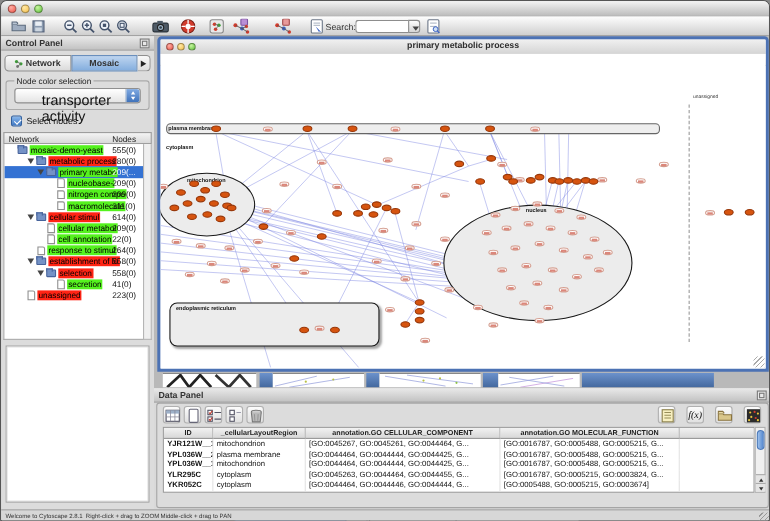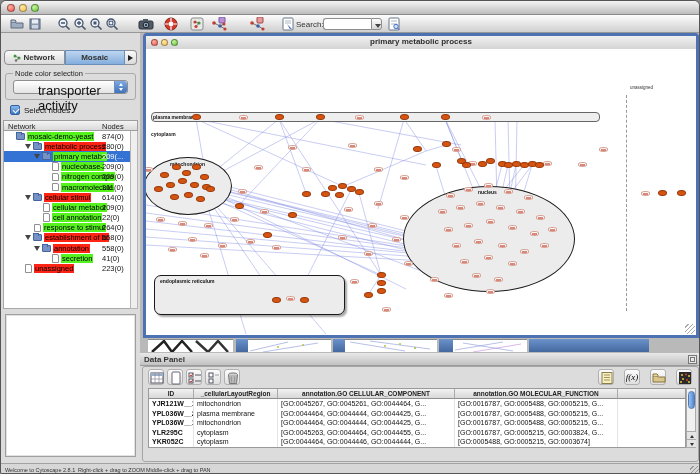--- a/index.html
+++ b/index.html
@@ -299,20 +299,24 @@
           <rect x="2" y="1" width="10" height="12" rx="1" fill="#fff" stroke="#6b7687"></rect>
           <line x1="4" y1="4" x2="10" y2="4" stroke="#9aa5b5" stroke-width=".8"></line>
           <line x1="4" y1="7" x2="10" y2="7" stroke="#9aa5b5" stroke-width=".8"></line>
           <circle cx="9" cy="9.5" r="2.2" fill="#cfe0f2" stroke="#3b62c4" stroke-width=".9"></circle>
           <line x1="10.5" y1="11" x2="12.5" y2="13" stroke="#3b62c4" stroke-width="1"></line>
         </svg>
     </span>
   </div>
 
   <div class="cpanel">
+    <div class="panelhead">
+      <span class="ph-label">Control Panel</span>
+      <span class="floatico"></span>
+    </div>
     <div class="tabrow">
       <div class="cp-tab first">
         <svg class="netglyph" width="8" height="8">
             <circle cx="2" cy="2" r="1.5" fill="#3aa035"></circle>
             <circle cx="6" cy="4" r="1.5" fill="#3aa035"></circle>
             <circle cx="3" cy="6.5" r="1.3" fill="#777"></circle>
             <line x1="2" y1="2" x2="6" y2="4" stroke="#666" stroke-width=".7"></line>
             <line x1="6" y1="4" x2="3" y2="6.5" stroke="#666" stroke-width=".7"></line>
           </svg>
         <span>Network</span>
@@ -336,21 +340,21 @@
     <div class="treehead">
       <span class="c1">Network</span>
       <span class="c2">Nodes</span>
     </div>
     <div class="treebox" id="tree-rows">
         <div class="trow">
           <span style="flex: 0 0 auto; width: 3px;"></span>
           <span class="trisp"></span>
           <span class="ticon folder"></span>
           <span class="tlabel green">mosaic-demo-yeast</span>
-          <span class="tcount">874(0)</span>
+          <span class="tcount">555(0)</span>
         </div>
         <div class="trow">
           <span style="flex: 0 0 auto; width: 21px;"></span>
           <span class="tri"></span>
           <span class="ticon folder"></span>
           <span class="tlabel red">metabolic process</span>
           <span class="tcount">280(0)</span>
         </div>
         <div class="trow sel">
           <span style="flex: 0 0 auto; width: 30px;"></span>
@@ -412,21 +416,21 @@
           <span style="flex: 0 0 auto; width: 21px;"></span>
           <span class="tri"></span>
           <span class="ticon folder"></span>
           <span class="tlabel red">establishment of lo</span>
           <span class="tcount">558(0)</span>
         </div>
         <div class="trow">
           <span style="flex: 0 0 auto; width: 30px;"></span>
           <span class="tri"></span>
           <span class="ticon folder"></span>
-          <span class="tlabel red">annotation</span>
+          <span class="tlabel red">selection</span>
           <span class="tcount">558(0)</span>
         </div>
         <div class="trow">
           <span style="flex: 0 0 auto; width: 39px;"></span>
           <span class="trisp"></span>
           <span class="ticon file"></span>
           <span class="tlabel green">secretion</span>
           <span class="tcount">41(0)</span>
         </div>
         <div class="trow">

